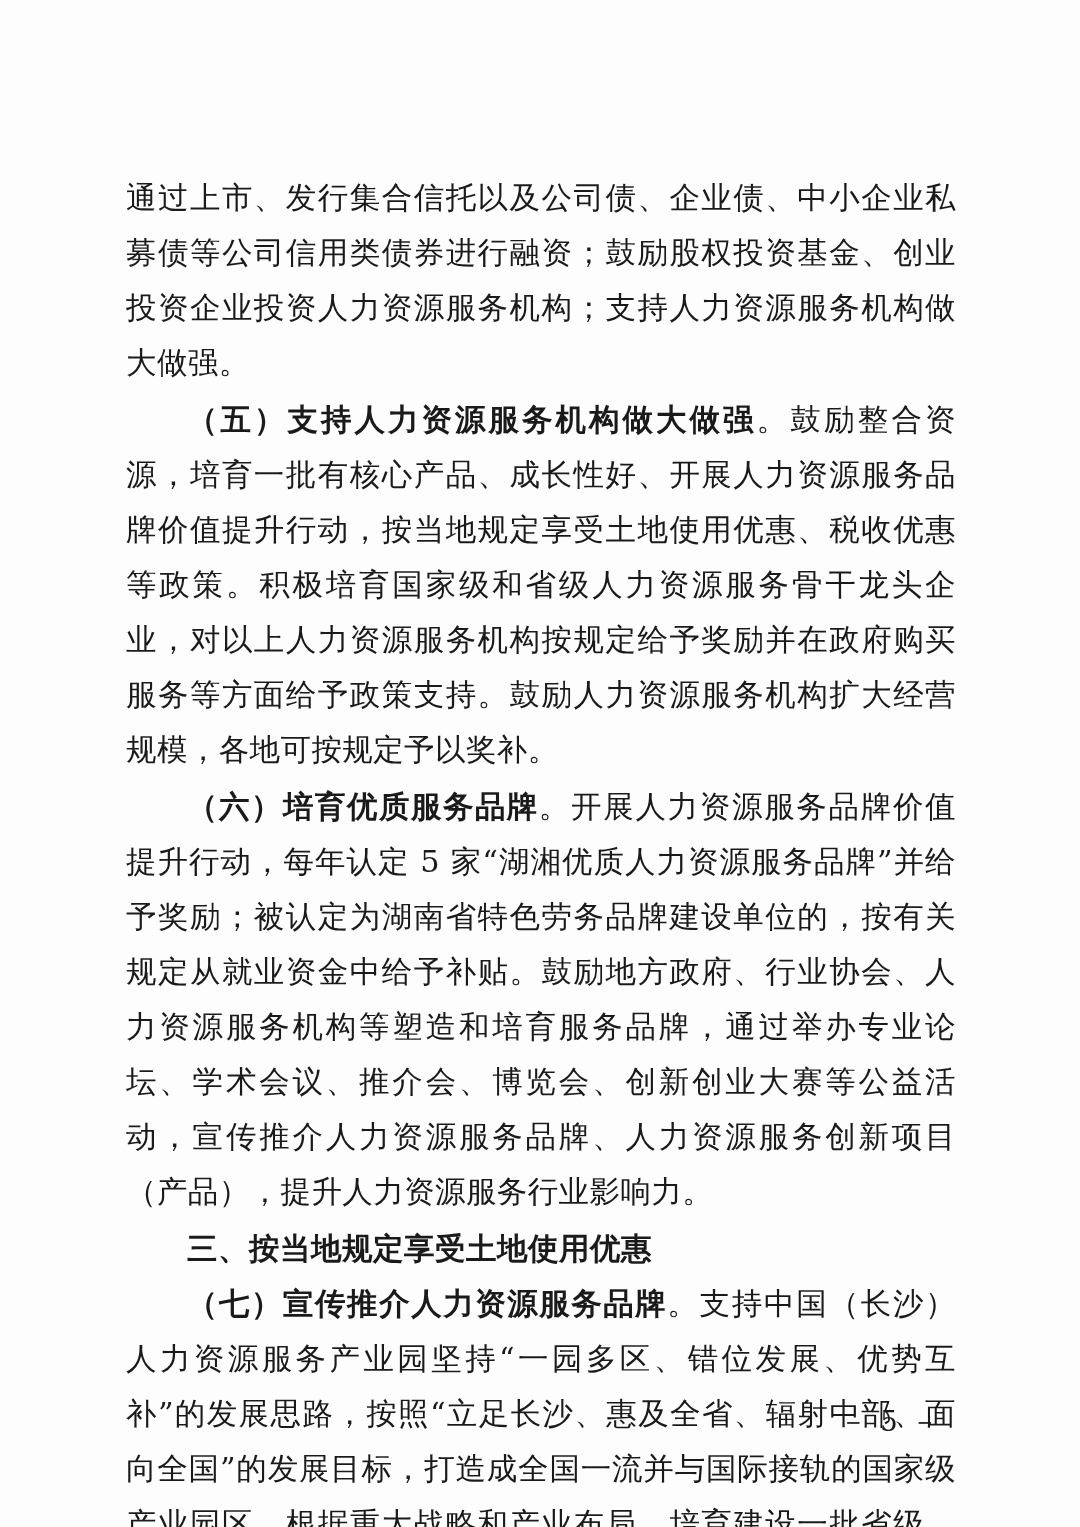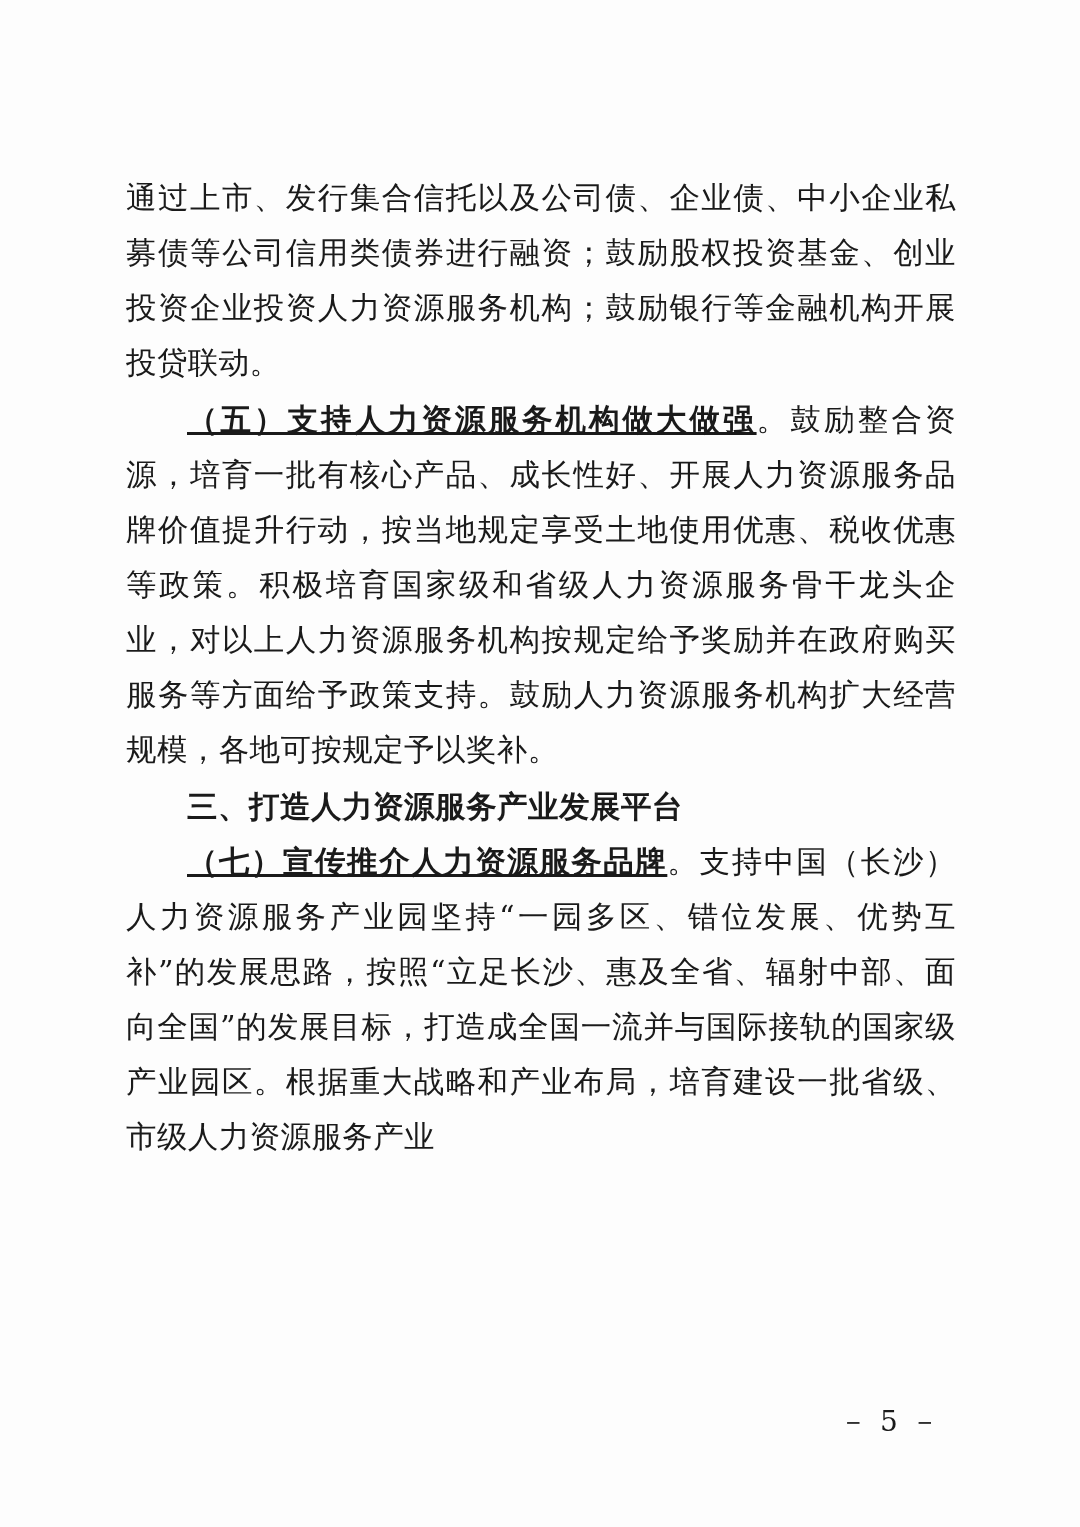--- a/index.html
+++ b/index.html
@@ -42,45 +42,45 @@
     font-weight: bold;
     letter-spacing: 0.5px;
     margin: 0;
     text-indent: 61px;
     font-family: "DejaVu Sans", "Liberation Sans", sans-serif;
   }
   .bold-run {
     font-weight: bold;
     font-family: "DejaVu Sans", "Liberation Sans", sans-serif;
     letter-spacing: 0.2px;
-    text-decoration: underline;
   }
   .page-number {
     position: absolute;
     left: 0;
     right: 0;
     bottom: 86px;
     text-align: center;
     font-size: 28px;
     letter-spacing: 2px;
     font-family: "DejaVu Serif", "Liberation Serif", serif;
     padding-left: 700px;
   }
 </style>
 </head>
 <body>
 
 <div class="page">
   <div class="content">
 
-    <p class="para">通过上市、发行集合信托以及公司债、企业债、中小企业私募债等公司信用类债券进行融资；鼓励股权投资基金、创业投资企业投资人力资源服务机构；鼓励银行等金融机构开展投贷联动。</p>
+    <p class="para">通过上市、发行集合信托以及公司债、企业债、中小企业私募债等公司信用类债券进行融资；鼓励股权投资基金、创业投资企业投资人力资源服务机构；支持人力资源服务机构做大做强。</p>
 
     <p class="para indent"><span class="bold-run">（五）支持人力资源服务机构做大做强</span><span>。鼓励整合资源，培育一批有核心产品、成长性好、开展人力资源服务品牌价值提升行动，按当地规定享受土地使用优惠、税收优惠等政策。积极培育国家级和省级人力资源服务骨干龙头企业，对以上人力资源服务机构按规定给予奖励并在政府购买服务等方面给予政策支持。鼓励人力资源服务机构扩大经营规模，各地可按规定予以奖补。</span></p>
 
+    <p class="para indent"><span class="bold-run">（六）培育优质服务品牌</span><span>。开展人力资源服务品牌价值提升行动，每年认定 5 家“湖湘优质人力资源服务品牌”并给予奖励；被认定为湖南省特色劳务品牌建设单位的，按有关规定从就业资金中给予补贴。鼓励地方政府、行业协会、人力资源服务机构等塑造和培育服务品牌，通过举办专业论坛、学术会议、推介会、博览会、创新创业大赛等公益活动，宣传推介人力资源服务品牌、人力资源服务创新项目（产品），提升人力资源服务行业影响力。</span></p>
 
-    <h2 class="heading">三、打造人力资源服务产业发展平台</h2>
+    <h2 class="heading">三、按当地规定享受土地使用优惠</h2>
 
     <p class="para indent"><span class="bold-run">（七）宣传推介人力资源服务品牌</span><span>。支持中国（长沙）人力资源服务产业园坚持“一园多区、错位发展、优势互补”的发展思路，按照“立足长沙、惠及全省、辐射中部、面向全国”的发展目标，打造成全国一流并与国际接轨的国家级产业园区。根据重大战略和产业布局，培育建设一批省级、市级人力资源服务产业</span></p>
 
   </div>
 
   <div class="page-number">－ 5 －</div>
 </div>
 
 </body></html>

